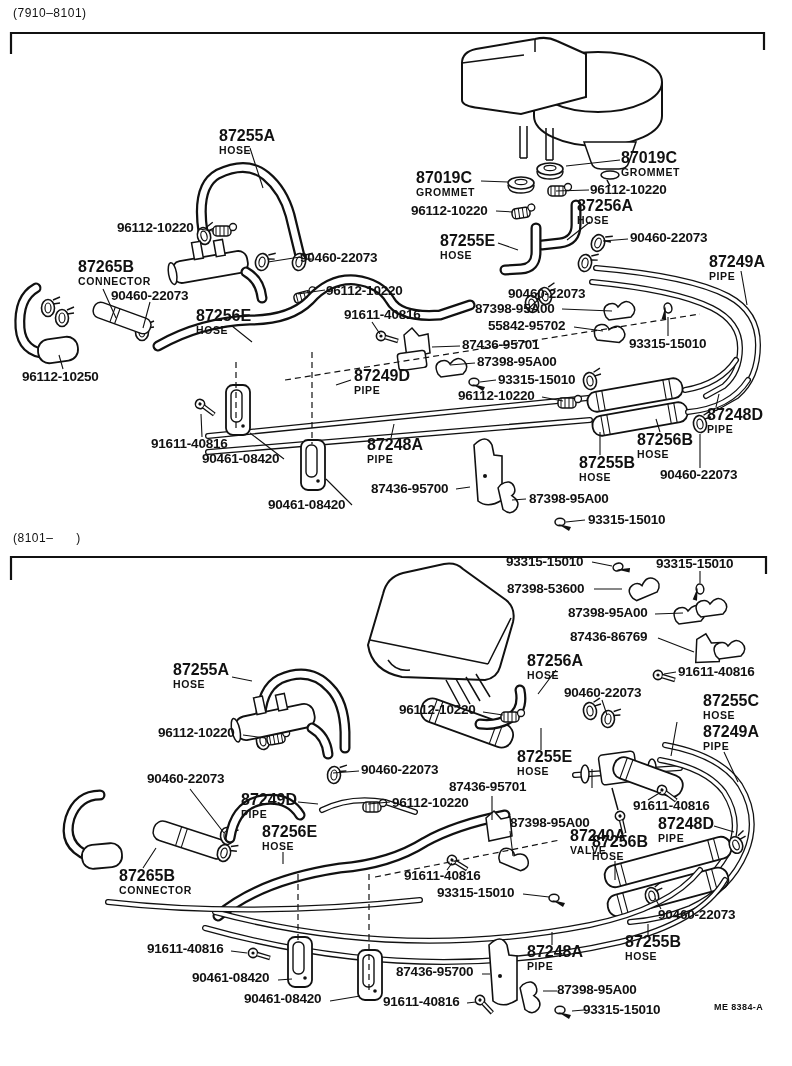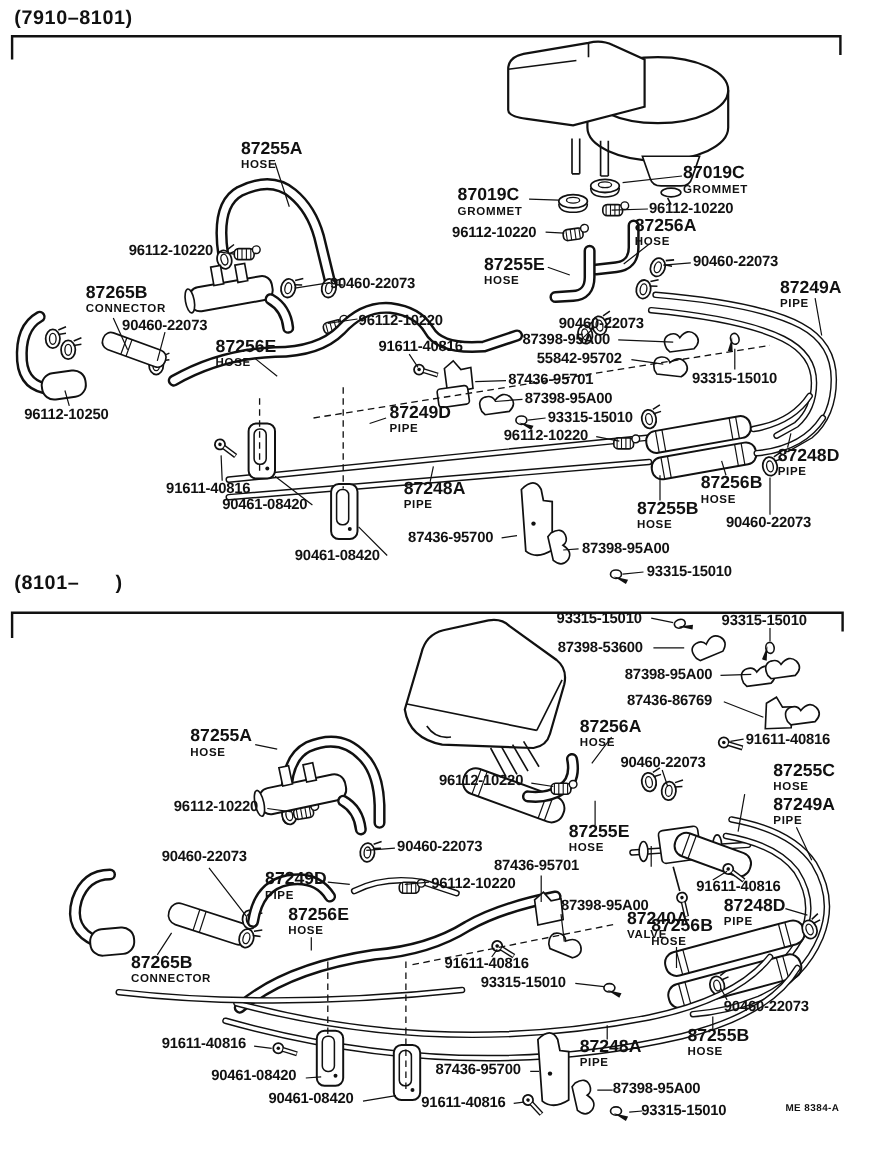--- a/index.html
+++ b/index.html
@@ -1,19 +1,19 @@
 <!DOCTYPE html>
 <html><head>
 <meta charset="utf-8">
 <style>
   html,body{margin:0;padding:0;background:#fff;}
   .canvas{position:relative;width:792px;height:1066px;background:#fff;overflow:hidden;
           font-family:"Liberation Sans",sans-serif;color:#111;}
   svg.art{position:absolute;left:0;top:0;}
-  .hdr{position:absolute;font-weight:bold;font-size:18px;letter-spacing:0.5px;white-space:pre;z-index:3;}
+  .hdr{position:absolute;font-weight:normal;font-size:12px;letter-spacing:0.5px;white-space:pre;z-index:3;}
   .labels-layer{position:absolute;left:0;top:0;width:100%;height:100%;z-index:2;pointer-events:none;}
   .lbl{position:absolute;font-weight:bold;line-height:1.02;white-space:nowrap;}
   .lbl .main{font-size:13.5px;letter-spacing:-0.2px;display:block;}
   .lbl.lg .main{font-size:16px;letter-spacing:0;}
   .lbl .sub{display:block;font-size:10.5px;letter-spacing:0.6px;margin-top:1px;}
   .lbl.sm .main{font-size:9px;letter-spacing:0.4px;}
   
   .ln1{stroke:#111;stroke-width:1.1;fill:none}
   .ln15{stroke:#111;stroke-width:1.5;fill:none}
   .ln2{stroke:#111;stroke-width:2.2;fill:none}
@@ -327,21 +327,21 @@
     <use href="#bolt" transform="translate(452,860) rotate(15)"></use>
     <use href="#screw" transform="translate(554,898)"></use>
 
     <path class="dash" d="M298,874 V940 M369,874 V992 M375,877 L560,840"></path>
 
     <path class="ln1" d="M592,562 L612,566 M700,571 L700,583 M594,589 L622,589 M655,614 L683,613 M658,638 L694,652 M664,674 L676,672 M556,670 L538,694 M602,700 L607,715 M677,722 L671,756 M483,712 L503,715 M724,752 L738,782 M232,677 L252,681 M243,735 L265,738 M541,750 L541,728 M190,789 L224,833 M333,773 L359,771 M298,802 L318,804 M368,804 L390,802 M492,796 L492,820 M592,769 L592,788 M648,800 L661,792 M714,826 L734,832 M283,852 L283,864 M510,831 L513,856 M143,868 L156,848 M615,861 L615,880 M447,870 L452,863 M523,894 L549,897 M648,937 L648,924 M661,909 L655,898 M231,951 L247,953 M552,945 L552,932 M278,980 L292,979 M330,1001 L360,996 M482,974 L490,974 M467,1003 L476,1002 M543,991 L557,991 M572,1011 L584,1010"></path>
   </g>
 </svg>
 
 <div class="hdr" style="left:13px;top:6px">(7910–8101)</div>
-<div class="hdr" style="left:13px;top:519px">(8101–      )</div>
+<div class="hdr" style="left:13px;top:531px">(8101–      )</div>
 
 <div class="labels-layer">
       <div class="lbl lg" style="left: 219px; top: 128px;">
         <span class="main">87255A</span>
         <span class="sub">HOSE</span>
       </div>
       <div class="lbl" style="left: 117px; top: 221px;">
         <span class="main">96112-10220</span>
       </div>
       <div class="lbl lg" style="left: 78px; top: 259px;">

